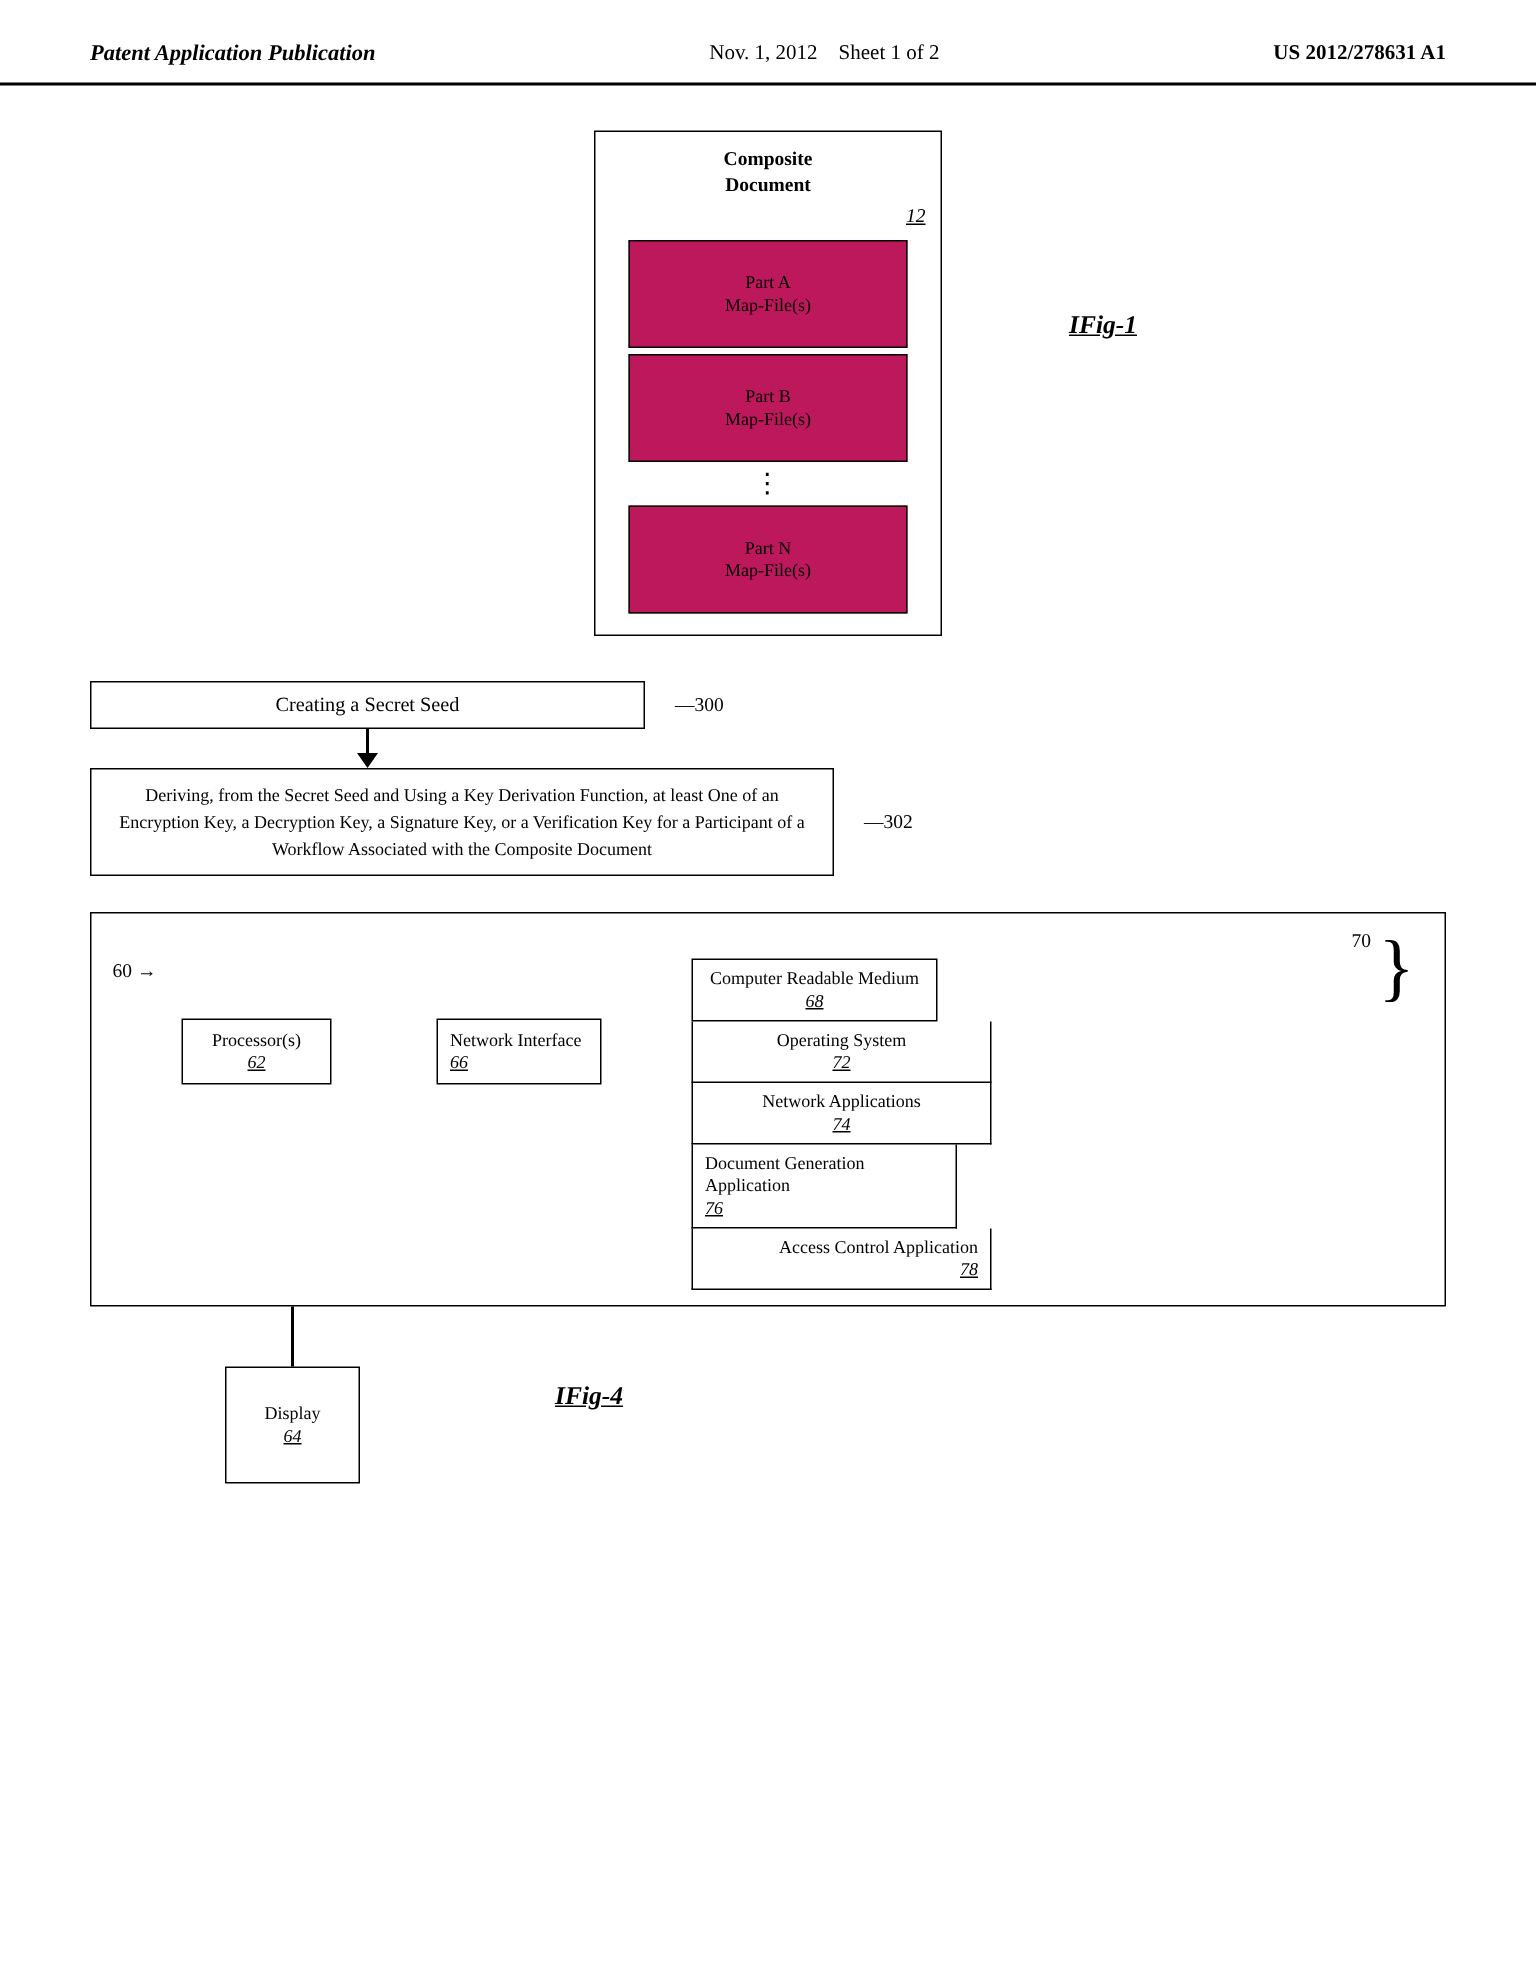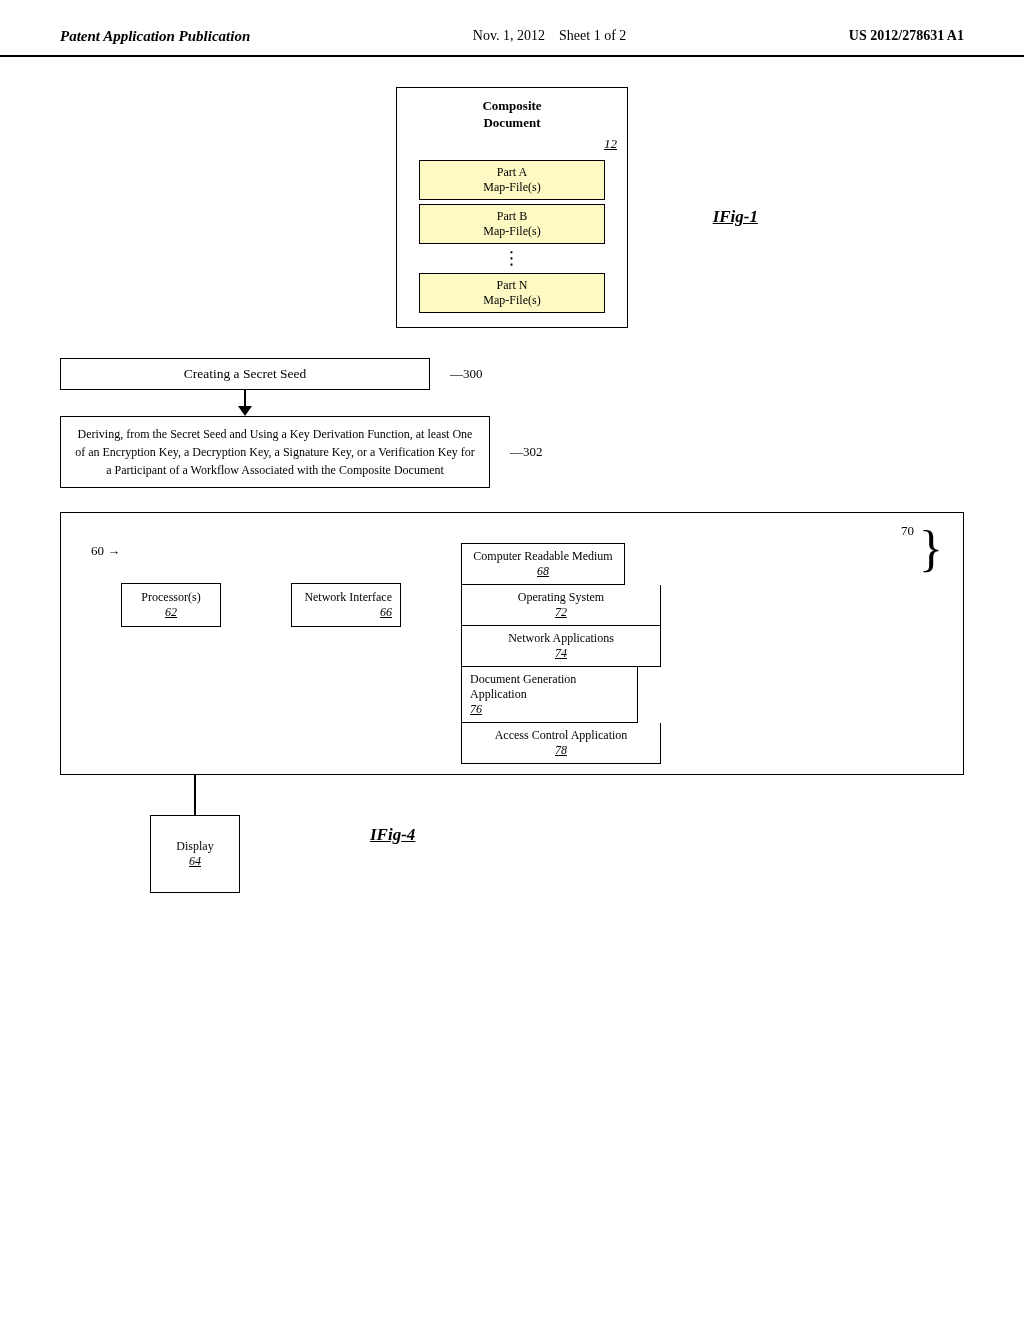--- a/index.html
+++ b/index.html
@@ -55,24 +55,24 @@
     .composite-doc-num {
       font-size: 13px;
       text-decoration: underline;
       font-style: italic;
       margin-bottom: 8px;
       text-align: right;
     }
 
     .map-file-box {
       border: 1.5px solid #000;
-      padding: 4px 8px;
+      padding: 20px 8px;
       margin: 4px 12px;
       font-size: 12px;
-      background: #fef9c3;
+      background: #be185d;
     }
 
     .dots {
       font-size: 18px;
       line-height: 1.2;
       margin: 4px 0;
       letter-spacing: 1px;
     }
 
   </style>
@@ -121,47 +121,47 @@
         —<span>300</span>
       </div>
     </div>
 
     <div style="display:flex; flex-direction:column; align-items:center; width:370px;">
       <div style="width:2px; height:16px; background:#000;"></div>
       <div style="width:0; height:0; border-left:7px solid transparent; border-right:7px solid transparent; border-top:10px solid #000;"></div>
     </div>
 
     <div style="position:relative; display:flex; align-items:center;">
-      <div style="border:1.5px solid #000; padding:8px 14px; font-size:12px; text-align:center; width:430px; line-height:1.5;">
+      <div style="border:1.5px solid #000; padding:8px 14px; font-size:12px; text-align:center; width:496px; line-height:1.5;">
         <span>Deriving, from the Secret Seed and Using a Key Derivation Function, at least One of an Encryption Key, a Decryption Key, a Signature Key, or a Verification Key for a Participant of a Workflow Associated with the Composite Document</span>
       </div>
       <div style="margin-left:20px; font-size:13px;">
         —<span>302</span>
       </div>
     </div>
 
   </div>
 
   <div style="position:relative;">
 
     <div style="border:1.5px solid #000; position:relative; padding:20px 20px 10px 20px; min-height:210px; display:flex; align-items:flex-start;">
 
-      <div style="position:absolute; left:30px; top:30px; font-size:13px;">
+      <div style="position:absolute; left:14px; top:30px; font-size:13px;">
         <span>60</span> →
       </div>
 
       <div style="display:flex; flex-direction:column; align-items:center; margin-top:50px; margin-left:40px;">
         <div style="border:1.5px solid #000; padding:6px 8px; text-align:center; font-size:12px; width:100px;">
           <span>Processor(s)</span><br>
           <span style="text-decoration:underline; font-style:italic; font-size:12px;">62</span>
         </div>
       </div>
 
       <div style="display:flex; flex-direction:column; align-items:center; margin-top:50px; margin-left:70px;">
-        <div style="border:1.5px solid #000; padding:6px 8px; text-align:right; font-size:12px; width:110px;">
+        <div style="border:1.5px solid #000; padding:6px 8px; text-align:left; font-size:12px; width:110px;">
           <span>Network
 Interface</span><br>
           <span style="text-decoration:underline; font-style:italic; font-size:12px;">66</span>
         </div>
       </div>
 
       <div style="display:flex; flex-direction:column; margin-left:60px; margin-top:10px;">
         <div style="border:1.5px solid #000; padding:5px 8px; text-align:center; font-size:12px; width:164px;">
           <span>Computer Readable Medium</span><br>
           <span style="text-decoration:underline; font-style:italic; font-size:12px;">68</span>
@@ -171,21 +171,21 @@
           <span style="text-decoration:underline; font-style:italic; font-size:12px;">72</span>
         </div>
         <div style="border:1.5px solid #000; border-top:none; padding:5px 8px; text-align:center; font-size:12px; width:200px;">
           <span>Network Applications</span><br>
           <span style="text-decoration:underline; font-style:italic; font-size:12px;">74</span>
         </div>
         <div style="border:1.5px solid #000; border-top:none; padding:5px 8px; text-align:left; font-size:12px; width:177px;">
           <span>Document Generation Application</span><br>
           <span style="text-decoration:underline; font-style:italic; font-size:12px;">76</span>
         </div>
-        <div style="border:1.5px solid #000; border-top:none; padding:5px 8px; text-align:center; font-size:12px; width:200px;">
+        <div style="border:1.5px solid #000; border-top:none; padding:5px 8px; text-align:right; font-size:12px; width:200px;">
           <span>Access Control Application</span><br>
           <span style="text-decoration:underline; font-style:italic; font-size:12px;">78</span>
         </div>
       </div>
 
       <div style="position:absolute; right:20px; top:10px; display:flex; align-items:flex-start;">
         <div style="font-size:13px; margin-right:5px;">
           <span>70</span>
         </div>
         <div style="font-size:50px; line-height:1; color:#000; font-weight:100;">}</div>

